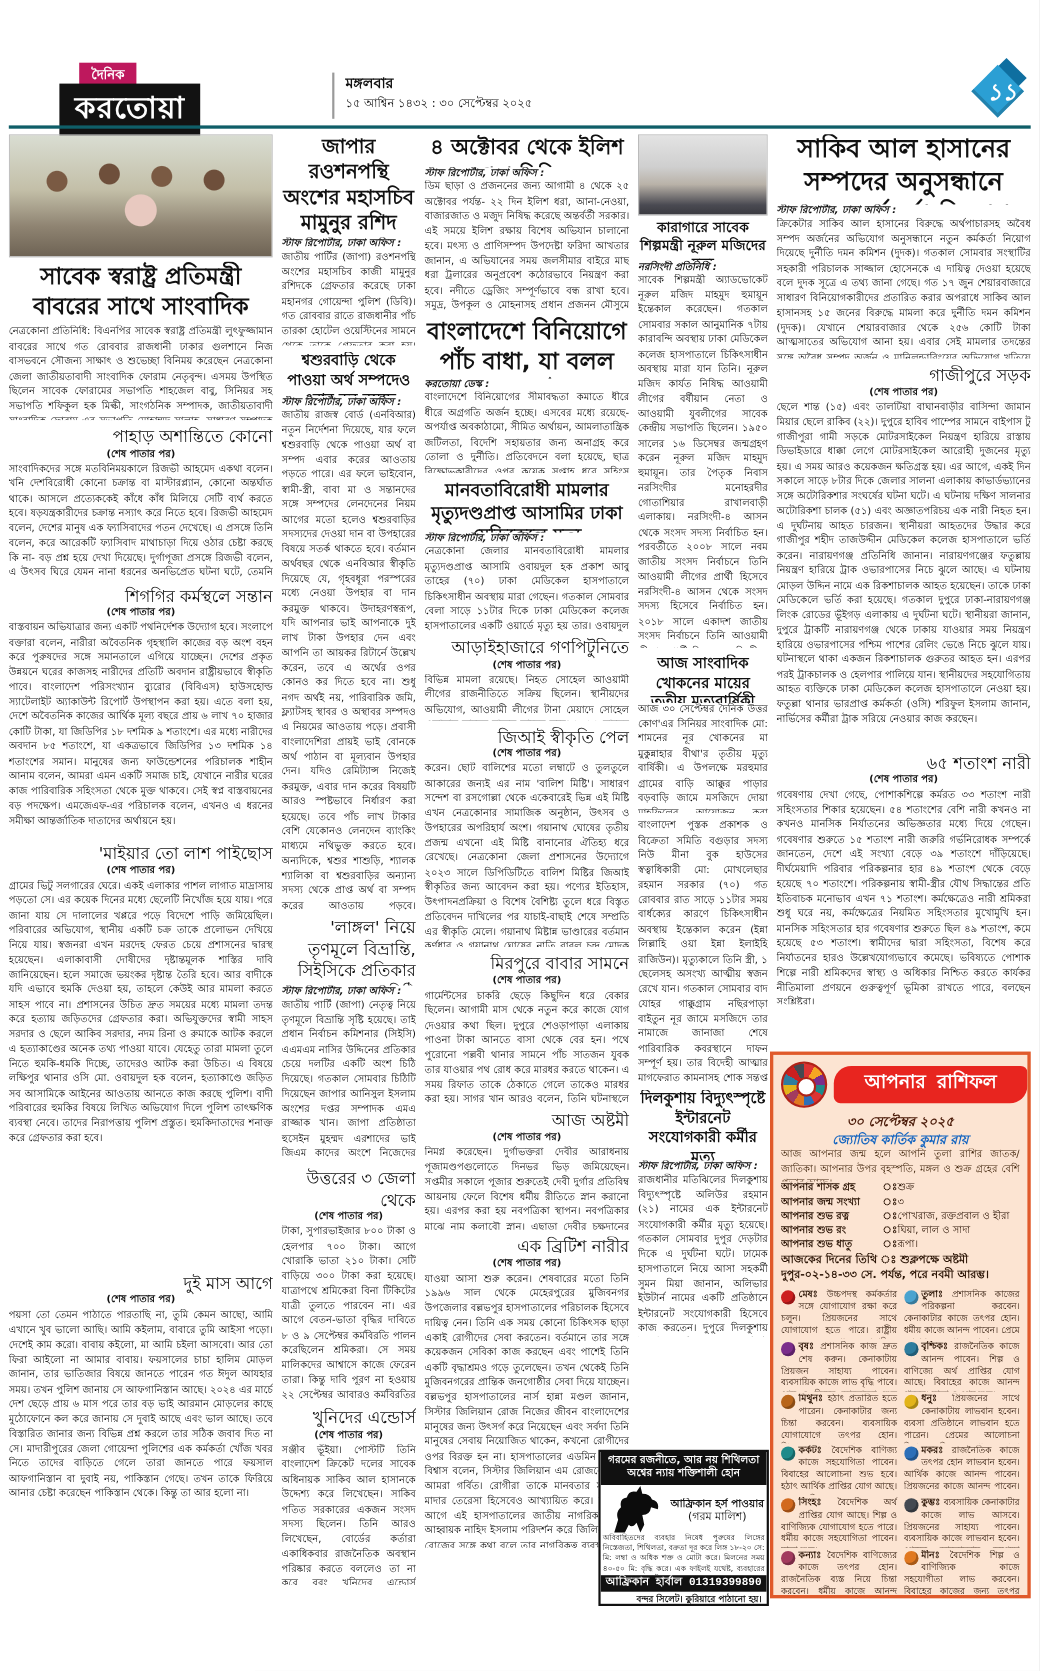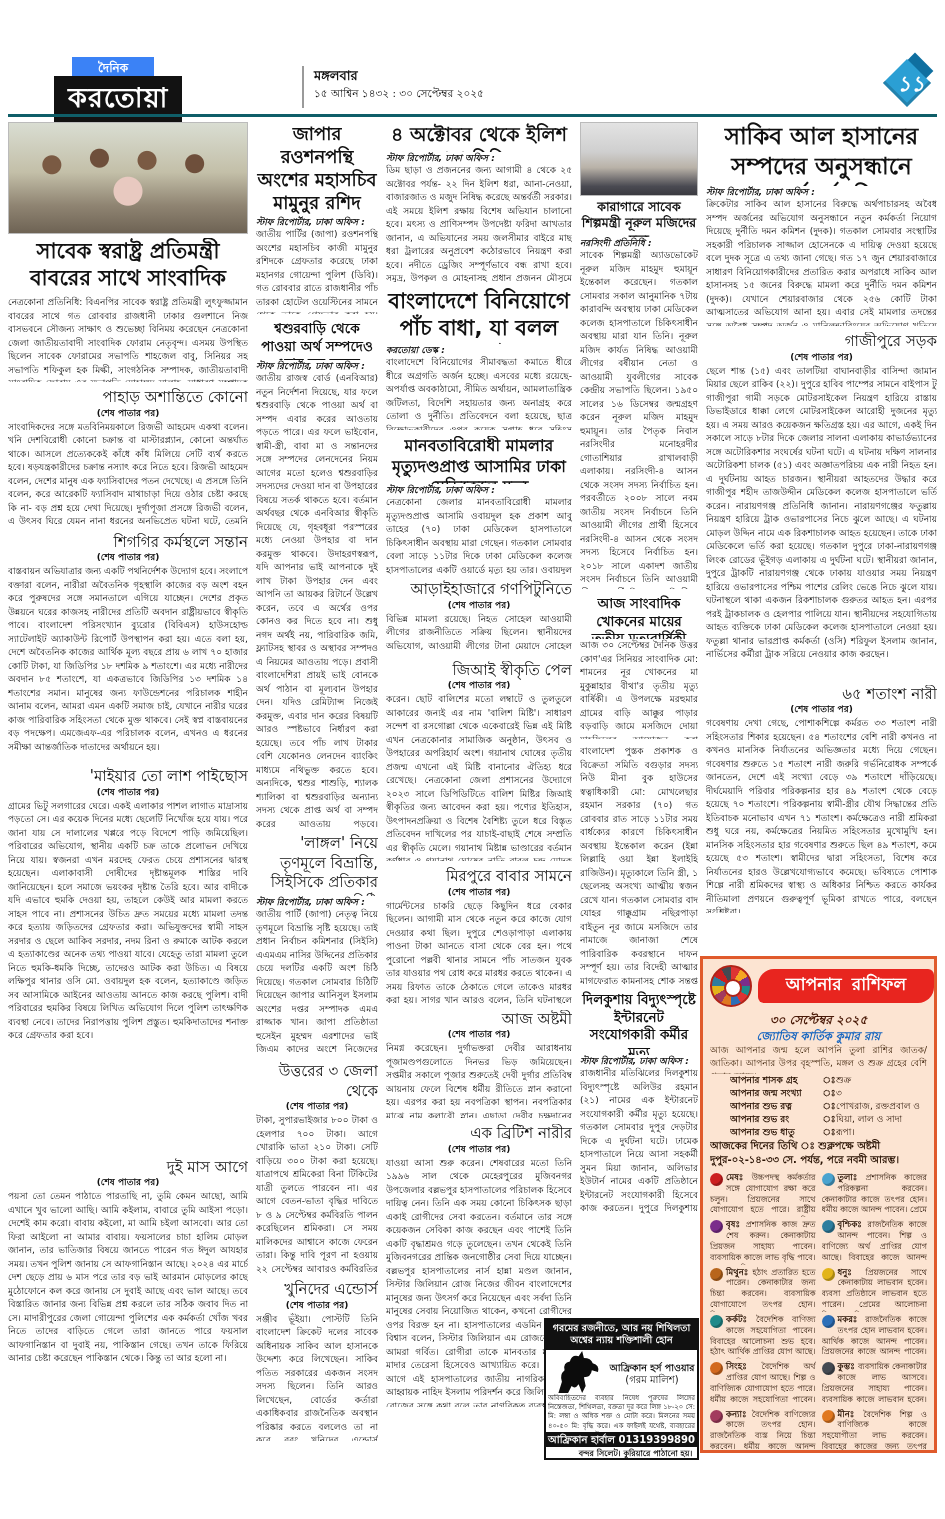--- a/index.html
+++ b/index.html
@@ -1,21 +1,21 @@
 <!DOCTYPE html>
 <html><head>
 <meta charset="utf-8">
 <style>
   html,body{margin:0;padding:0;background:#e8e8e8;}
   #page{position:relative;width:945px;height:1519px;background:#ffffff;margin:0 auto;
         font-family:"DejaVu Sans","Liberation Sans",sans-serif;color:#111;overflow:hidden;}
   
   #masthead{position:absolute;left:0;top:0;width:945px;height:114px;background:#fff;}
-  .logo-top{position:absolute;left:72px;top:57px;background:#3b82f6;color:#fff;
-            font-weight:bold;font-size:12px;padding:2px 26px;}
+  .logo-top{position:absolute;left:72px;top:57px;background:#be185d;color:#fff;
+            font-weight:bold;font-size:12px;padding:2px 11px;}
   .logo-main{position:absolute;left:54px;top:76px;background:#121212;color:#fff;
              font-weight:bold;font-size:27px;padding:1px 14px 4px 14px;letter-spacing:1px;}
   .mast-divider{position:absolute;left:302px;top:66px;width:2px;height:42px;background:#9a9a9a;}
   .mast-day{position:absolute;left:314px;top:66px;font-size:13px;font-weight:bold;}
   .mast-date{position:absolute;left:314px;top:86px;font-size:10.5px;}
   .page-badge{position:absolute;left:884px;top:56px;width:54px;height:52px;}
   .gem-back{position:absolute;left:18px;top:2px;width:26px;height:26px;background:#0f6fa0;transform:rotate(45deg);}
   .gem-front{position:absolute;left:6px;top:10px;width:34px;height:34px;background:#2b9fd4;transform:rotate(45deg);
              box-shadow:inset -3px -3px 0 rgba(0,0,0,.18);}
   .gem-num{position:absolute;left:0;top:12px;width:54px;text-align:center;color:#fff;
@@ -57,42 +57,42 @@
             #e2b41a 0 270deg,#2e7d9e 0 300deg,#cc1f1f 0 330deg,#444a52 0 360deg);
          border:2px solid #b02318;box-sizing:border-box;}
   .wheel-core{position:absolute;left:12px;top:12px;width:18px;height:18px;border-radius:50%;
               background:#fff;border:2px solid #b02318;box-sizing:border-box;}
   .h-banner{position:absolute;left:48px;top:4px;width:176px;height:34px;background:#e8251f;
             border-radius:16px 6px 16px 6px;color:#fff;font-size:17px;font-weight:bold;
             text-align:center;line-height:34px;overflow:hidden;}
   .h-date{font-size:12px;font-weight:bold;font-style:italic;text-align:center;color:#4a1a08;height:17px;overflow:hidden;}
   .h-astro{font-size:11.5px;font-weight:bold;font-style:italic;text-align:center;color:#1565c0;height:16px;overflow:hidden;}
   .h-intro{font-size:9px;line-height:1.45;color:#43270e;height:30px;overflow:hidden;text-align:justify;}
-  .h-row{display:flex;font-size:9px;line-height:1.45;height:13px;overflow:hidden;color:#2b1405;margin-left:20px;}
+  .h-row{display:flex;font-size:9px;line-height:1.45;height:13px;overflow:hidden;color:#2b1405;}
   .h-row .lbl{width:92px;font-weight:bold;flex:none;}
   .h-row .sep{width:14px;text-align:center;flex:none;font-weight:bold;}
   .h-tithi{font-size:10px;font-weight:bold;line-height:1.4;height:30px;overflow:hidden;color:#2b1405;}
   .signs{display:grid;grid-template-columns:1fr 1fr;grid-auto-flow:column;
          grid-template-rows:repeat(6,1fr);gap:2px 6px;margin-top:3px;height:282px;}
   .sign{font-size:8px;line-height:1.35;text-align:justify;overflow:hidden;color:#2b1405;}
   .sign .dot{float:left;width:13px;height:13px;border-radius:50%;margin:1px 3px 0 0;
              box-shadow:inset -2px -2px 0 rgba(0,0,0,.25);}
   .sign b{font-size:8.5px;}
   
   #advert{position:absolute;left:544px;top:1318px;width:155px;height:142px;box-sizing:border-box;
           border:2px solid #111;background:#fff;overflow:hidden;}
   .ad-head{background:#111;color:#fff;font-size:9.5px;font-weight:bold;text-align:center;
            line-height:1.3;padding:2px 1px;height:26px;overflow:hidden;}
   .ad-mid{position:relative;height:44px;}
   .ad-horse{position:absolute;left:1px;top:0;width:58px;height:44px;}
   .ad-prod{position:absolute;left:60px;top:12px;width:92px;font-size:9.5px;font-weight:bold;
            text-align:center;line-height:1.25;overflow:hidden;height:42px;}
   .ad-body{font-size:6.8px;line-height:1.35;text-align:justify;padding:0 2px;height:38px;overflow:hidden;}
   .ad-phone{background:#111;color:#fff;font-size:10px;font-weight:bold;text-align:center;
-            height:15px;line-height:15px;overflow:hidden;}
+            height:15px;line-height:15px;overflow:hidden;font-family:Liberation Mono, monospace;}
   .ad-foot{font-size:8px;font-weight:bold;text-align:center;height:12px;overflow:hidden;margin-left:28px;} .mt6{margin-top:6px;}
 </style>
 </head>
 <body>
 
 <div id="page">
 
   <div id="masthead">
     <div class="logo-top">দৈনিক</div>
     <div class="logo-main">করতোয়া</div>

